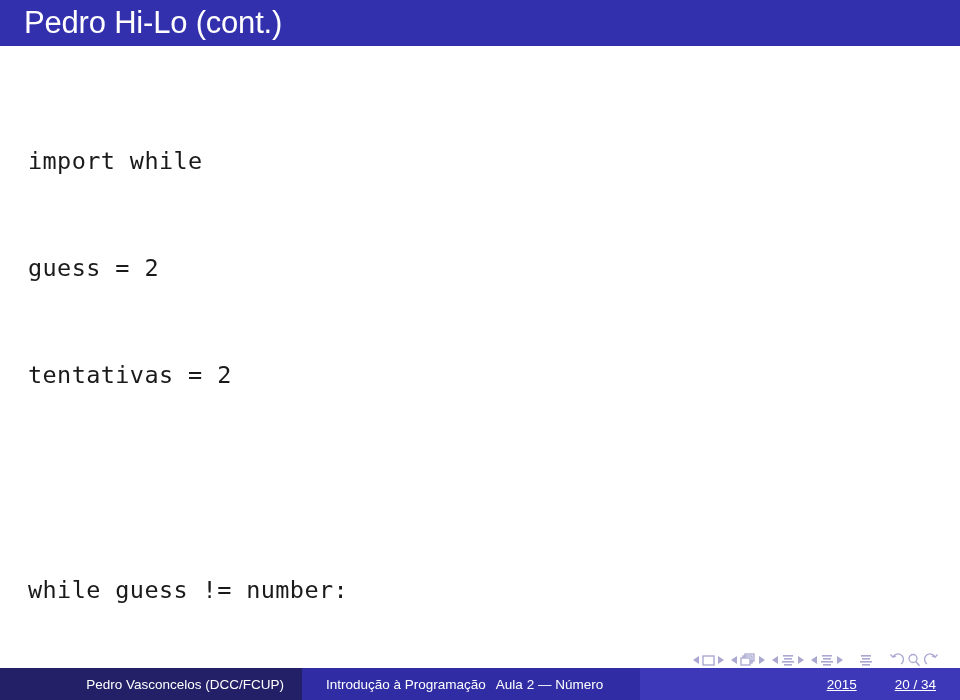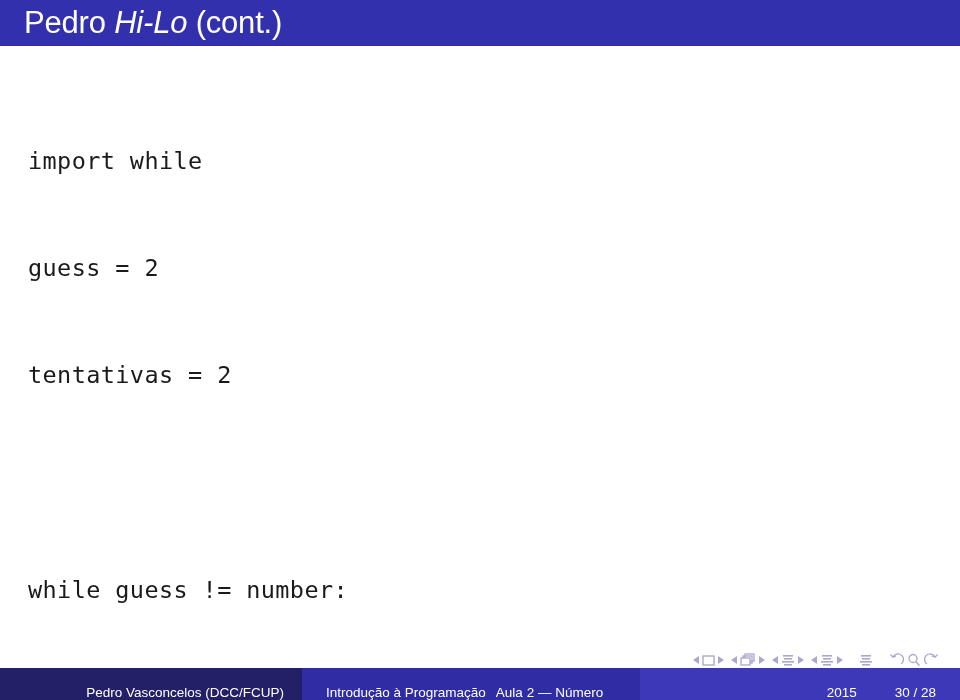--- a/index.html
+++ b/index.html
@@ -34,21 +34,20 @@
   .title-text {
     margin-left: 24px;
     color: #ffffff;
     font-family: "Liberation Sans", sans-serif;
     font-size: 31px;
     font-weight: normal;
     letter-spacing: -0.2px;
     white-space: pre;
   }
   .title-text .em {
-    font-style: italic;
   }
 
   
   .code-block {
     position: absolute;
     left: 28px;
     top: 72px;
     width: 910px;
     font-family: "DejaVu Sans Mono", "Liberation Mono", monospace;
     font-size: 23.5px;
@@ -110,21 +109,21 @@
     bottom: 0;
     width: 960px;
     height: 32px;
     display: flex;
     align-items: stretch;
     font-size: 13.5px;
     color: #ffffff;
   }
   .footer-seg {
     display: flex;
-    align-items: flex-end;
+    align-items: center;
     height: 100%;
     white-space: pre;
     overflow: hidden;
   }
   .footer-author {
     width: 302px;
     background: #232068;
     justify-content: flex-end;
     padding-right: 18px;
     box-sizing: border-box;
@@ -136,20 +135,21 @@
     padding-left: 24px;
     box-sizing: border-box;
   }
   .footer-meta {
     flex: 1;
     background: #3d38b8;
     justify-content: flex-end;
     padding-right: 24px;
     box-sizing: border-box;
     gap: 38px;
+    text-decoration: underline;
   }
   .footer-title .sep { display: inline-block; width: 10px; }
 </style>
 </head>
 <body>
 
 <div class="slide">
 
   <div class="title-bar">
     <div class="title-text"><span>Pedro </span><span class="em">Hi-Lo</span><span> (cont.)</span></div>
@@ -260,17 +260,17 @@
     <div class="footer-seg footer-author">
       <span>Pedro Vasconcelos (DCC/FCUP)</span>
     </div>
     <div class="footer-seg footer-title">
       <span>Introdução à Programação</span>
       <span class="sep"></span>
       <span>Aula 2 — Número</span>
     </div>
     <div class="footer-seg footer-meta">
       <span>2015</span>
-      <span>30 / 28</span>
+      <span>20 / 34</span>
     </div>
   </div>
 
 </div>
 
 </body></html>

